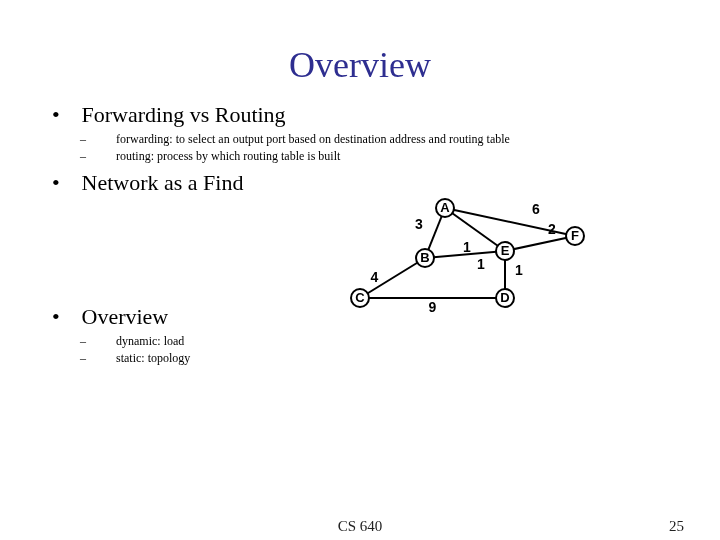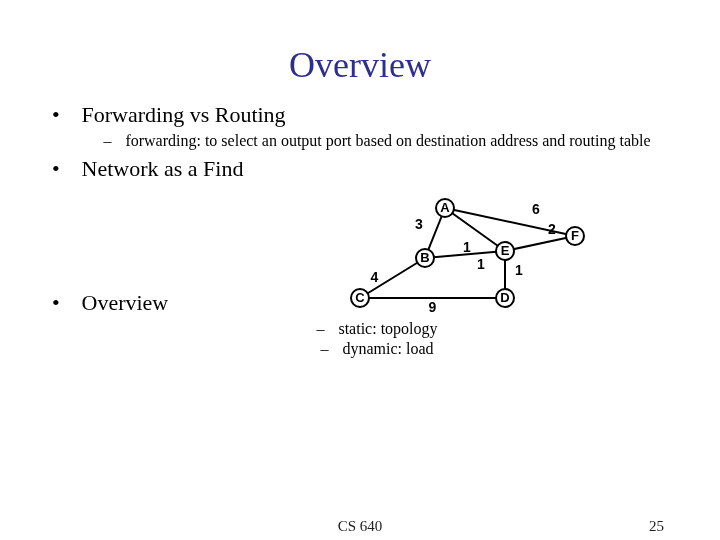--- a/index.html
+++ b/index.html
@@ -38,22 +38,21 @@
   ul.lvl1 > li::before {
     content: "•";
     display: inline-block;
     width: 24px;
     margin-left: -2px;
   }
   ul.lvl2 {
     list-style: none;
     padding: 0 0 0 44px;
     margin: 4px 0 6px 0;
-    font-size: 16px;
-    text-align: center;
+    font-size: 12px;
   }
   ul.lvl2 > li {
     margin: 2px 0;
     text-indent: -18px;
     padding-left: 18px;
   }
   ul.lvl2 > li::before {
     content: "–";
     display: inline-block;
     width: 18px;
@@ -74,38 +73,39 @@
     color: #222;
   }
   .footer .center {
     position: absolute;
     left: 0;
     width: 720px;
     text-align: center;
   }
   .footer .right {
     position: absolute;
-    right: 56px;
+    right: 36px;
   }
   
   .node-label { font-family: Arial, sans-serif; font-size: 13px; font-weight: bold; fill: #000; }
   .edge-label { font-family: Arial, sans-serif; font-size: 14px; font-weight: bold; fill: #000; }
 </style>
 </head>
 <body>
 
 <div class="slide">
 
   <h1 class="title">Overview</h1>
 
   <ul class="lvl1">
     <li>
       <span>Forwarding vs Routing</span>
       <ul class="lvl2">
         <li><span>forwarding: to select an output port based on destination address and routing table</span></li>
+        <li><span>routing: process by which routing table is built</span></li>
       </ul>
     </li>
     <li>
       <span>Network as a Find</span>
     </li>
   </ul>
 
   <div class="graph-wrap">
     <svg id="graph-svg" width="260" height="120">
         <line x1="115" y1="12" x2="95" y2="62" stroke="#000" stroke-width="2"></line>
@@ -136,22 +136,22 @@
         <text x="175" y="59" text-anchor="middle" class="node-label">E</text>
         <rect x="236" y="31" width="18" height="18" rx="9" ry="9" fill="#fff" stroke="#000" stroke-width="2"></rect>
         <text x="245" y="44" text-anchor="middle" class="node-label">F</text>
       </svg>
   </div>
 
   <ul class="lvl1" style="margin-top:108px;">
     <li>
       <span>Overview</span>
       <ul class="lvl2">
+        <li><span>dynamic: load</span></li>
         <li><span>static: topology</span></li>
-        <li><span>dynamic: load</span></li>
       </ul>
     </li>
   </ul>
 
   <div class="footer">
     <span class="center">CS 640</span>
     <span class="right">25</span>
   </div>
 
 </div>

